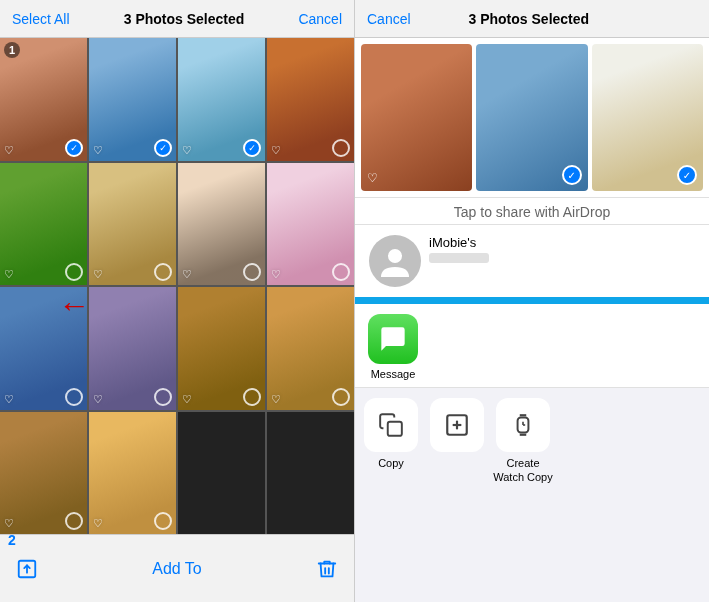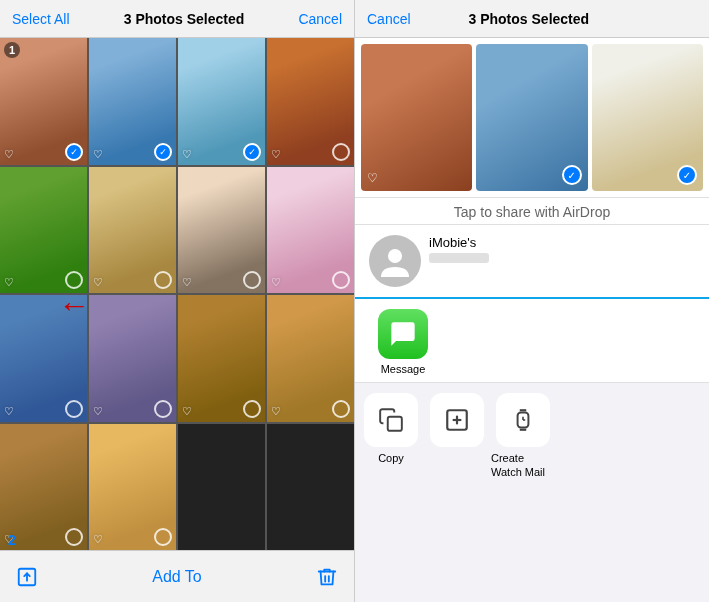--- a/index.html
+++ b/index.html
@@ -109,21 +109,21 @@
       bottom: 4px;
       right: 4px;
       width: 18px;
       height: 18px;
       border-radius: 50%;
       border: 2px solid rgba(255,255,255,0.8);
       background: transparent;
     }
 
     .left-bottom-bar {
-      height: 52px;
+      height: 68px;
       background: #f2f2f2;
       border-top: 1px solid #ccc;
       display: flex;
       align-items: center;
       justify-content: space-between;
       padding: 0 16px;
     }
 
     .bottom-icon-btn {
       background: none;
@@ -227,21 +227,21 @@
       padding: 6px 1px 4px;
       background: #fff;
       border-bottom: 1px solid #e0e0e0;
     }
 
     .contact-row {
       display: flex;
       align-items: flex-start;
       padding: 10px 14px;
       background: #fff;
-      border-bottom: 2px solid #0ea5e9;
+      border-bottom: 7px solid #0ea5e9;
       gap: 8px;
     }
 
     .contact-avatar {
       width: 52px;
       height: 52px;
       border-radius: 50%;
       background: #c0c0c0;
       display: flex;
       align-items: center;
@@ -274,21 +274,21 @@
       width: 60px;
       margin-top: 3px;
       border-radius: 3px;
     }
 
     .share-apps-row {
       display: flex;
       flex-direction: row;
       align-items: flex-start;
       background: #fff;
-      padding: 10px 18px 6px;
+      padding: 10px 8px 6px;
       gap: 4px;
       overflow-x: auto;
       border-bottom: 1px solid #e0e0e0;
     }
 
     .share-app-item {
       display: flex;
       flex-direction: column;
       align-items: center;
       width: 60px;
@@ -346,20 +346,21 @@
       align-items: center;
       justify-content: center;
       margin-bottom: 4px;
       font-size: 22px;
       color: #444;
     }
 
     .action-label {
       font-size: 11px;
       color: #000;
+      text-align: center;
       line-height: 1.3;
     }
 
     
     .p1 { background: linear-gradient(150deg, #c87850 30%, #8a4020 100%); }
     .p2 { background: linear-gradient(150deg, #78aad0 30%, #3870a0 100%); }
     .p3 { background: linear-gradient(160deg, #f0f0e8 20%, #d0c090 80%); }
 
     
     .pg1 { background: linear-gradient(160deg,#d09070 20%,#905030 80%); }
@@ -553,16 +554,16 @@
     <div class="action-item">
       <div class="action-icon-box">
         <svg width="26" height="26" viewBox="0 0 24 24" fill="none" stroke="#444" stroke-width="1.8">
           <rect x="7" y="5" width="10" height="14" rx="3"></rect>
           <line x1="9" y1="3" x2="15" y2="3" stroke="#444" stroke-width="2"></line>
           <line x1="9" y1="21" x2="15" y2="21" stroke="#444" stroke-width="2"></line>
           <line x1="12" y1="9" x2="12" y2="12" stroke="#444" stroke-width="1.5"></line>
           <line x1="12" y1="12" x2="14" y2="12" stroke="#444" stroke-width="1.5"></line>
         </svg>
       </div>
-      <span class="action-label">Create Watch Mail</span>
+      <span class="action-label">Create Watch Copy</span>
     </div>
   </div>
 </div>
 
 </body></html>

